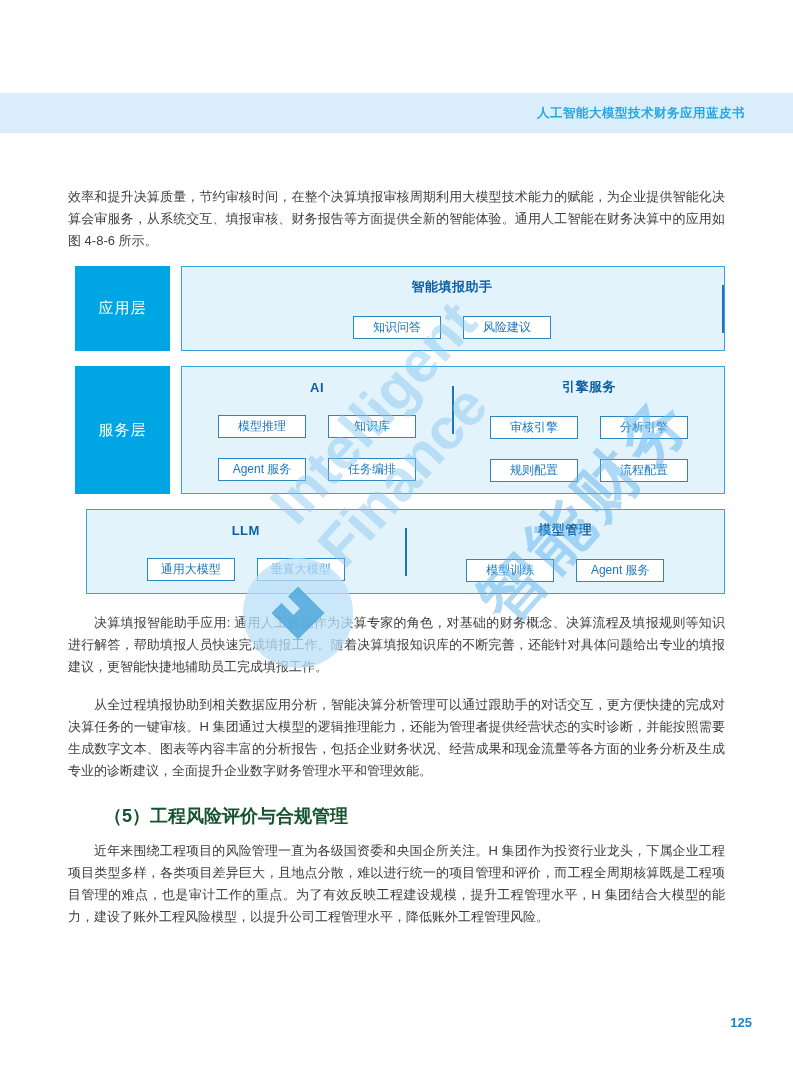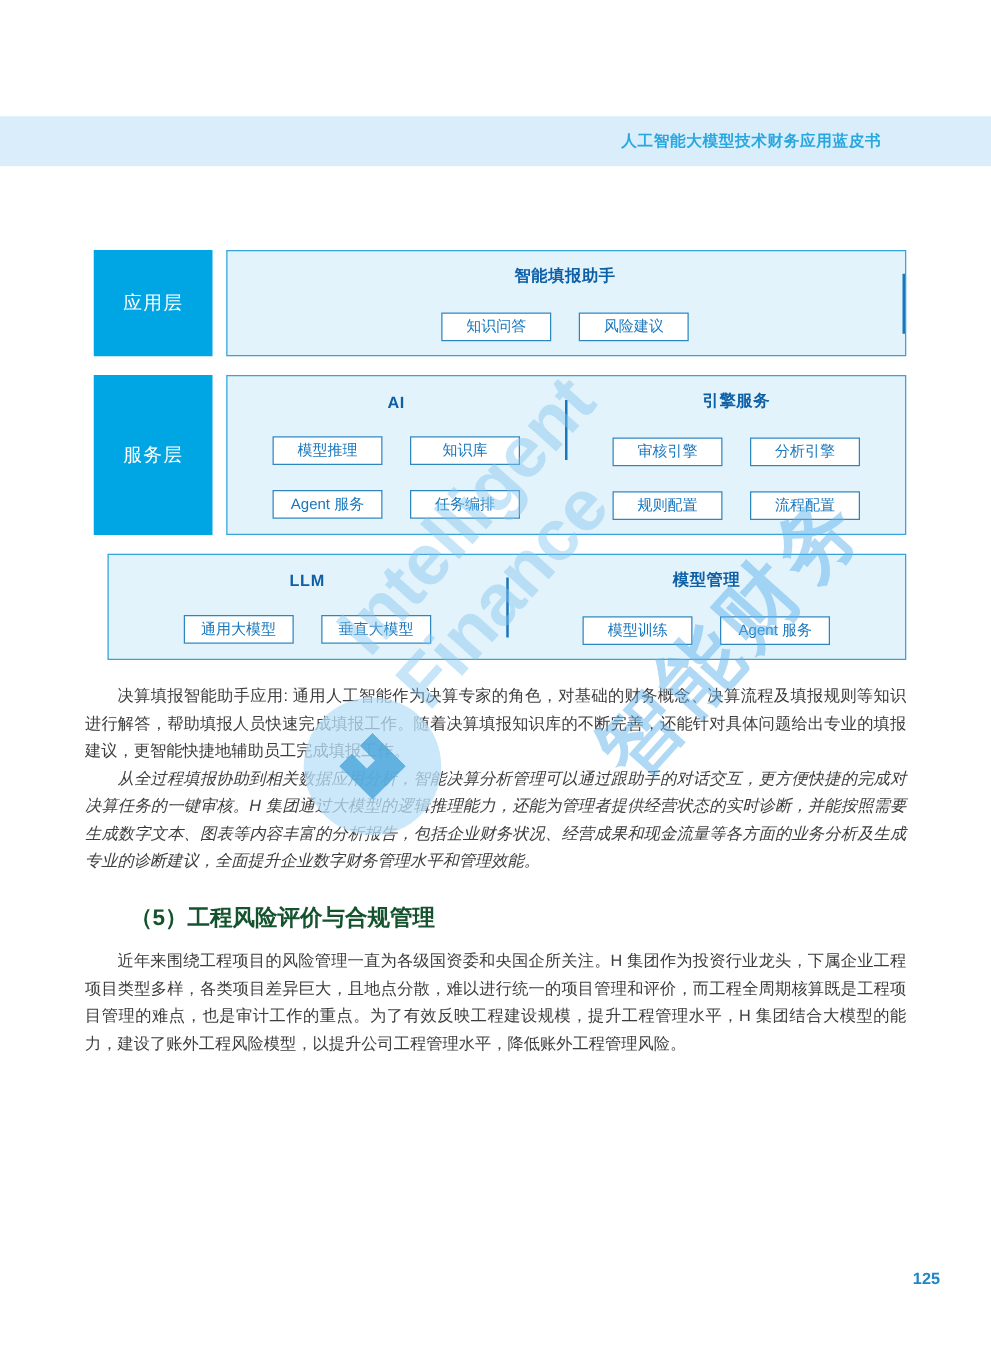--- a/index.html
+++ b/index.html
@@ -7,28 +7,28 @@
     --box-border:#2E86C1; --box-text:#1977BE; --group-title:#0D5FA6;
     --caption:#1C86C8; --header-bg:#D9EEFA; --header-text:#29A7E0;
     --body-text:#3D3D3D; --page-number:#1C86C8; --watermark:#BFE2F7;
   }
   html,body{margin:0;padding:0;background:#ffffff;}
   body{font-family:"Liberation Sans","DejaVu Sans",sans-serif;}
   .page{position:relative;width:793px;height:1077px;background:#ffffff;overflow:hidden;margin:0 auto;}
 
   
   .header-band{position:absolute;top:93px;left:0;width:100%;height:40px;background:var(--header-bg);
-    display:flex;align-items:center;justify-content:flex-end;padding-right:88px;box-sizing:border-box;}
+    display:flex;align-items:center;justify-content:flex-end;padding-right:48px;box-sizing:border-box;}
   .header-band span{color:var(--header-text);font-size:12.5px;font-weight:bold;letter-spacing:0.5px;}
 
   
   .content{position:absolute;left:68px;top:186px;width:657px;z-index:2;}
   .para{font-size:13px;line-height:22px;color:var(--body-text);text-align:justify;margin:0;}
   .para.indent{text-indent:2em;}
-  .para + .para{font-style:italic;}
+  .para + .para{margin-top:16px;}
 
   
   .diagram{margin-top:14px;}
   .diagram-row{display:flex;align-items:stretch;margin-left:7px;margin-bottom:15px;}
   .layer-label{width:95px;background:var(--accent);color:#fff;display:flex;align-items:center;justify-content:center;
     font-weight:normal;font-size:15px;letter-spacing:1px;flex:0 0 auto;}
   .layer-panel{flex:1;margin-left:11px;background:var(--panel-bg);border:1px solid var(--panel-border);
     display:flex;padding:11px 0;position:relative;}
   .group{flex:1;display:flex;flex-direction:column;align-items:center;justify-content:center;gap:20px;}
   .group-title{font-weight:bold;color:var(--group-title);font-size:13px;letter-spacing:0.5px;}
@@ -71,20 +71,21 @@
       <div class="wm-glyph"></div>
     </div>
     <div class="wm-en">
       <div>Intelligent</div>
       <div>Finance</div>
     </div>
     <div class="wm-cn">智能财务</div>
   </div>
 
   <div class="content">
+    <p class="para">效率和提升决算质量，节约审核时间，在整个决算填报审核周期利用大模型技术能力的赋能，为企业提供智能化决算会审服务，从系统交互、填报审核、财务报告等方面提供全新的智能体验。通用人工智能在财务决算中的应用如图 4-8-6 所示。</p>
 
     <div class="diagram">
         <div class="diagram-row">
           <div class="layer-label">应用层</div>
           <div class="layer-panel">
             <div class="group">
               <div class="group-title">智能填报助手</div>
               <div class="box-row">
                 <div class="item-box">知识问答</div>
                 <div class="item-box">风险建议</div>

